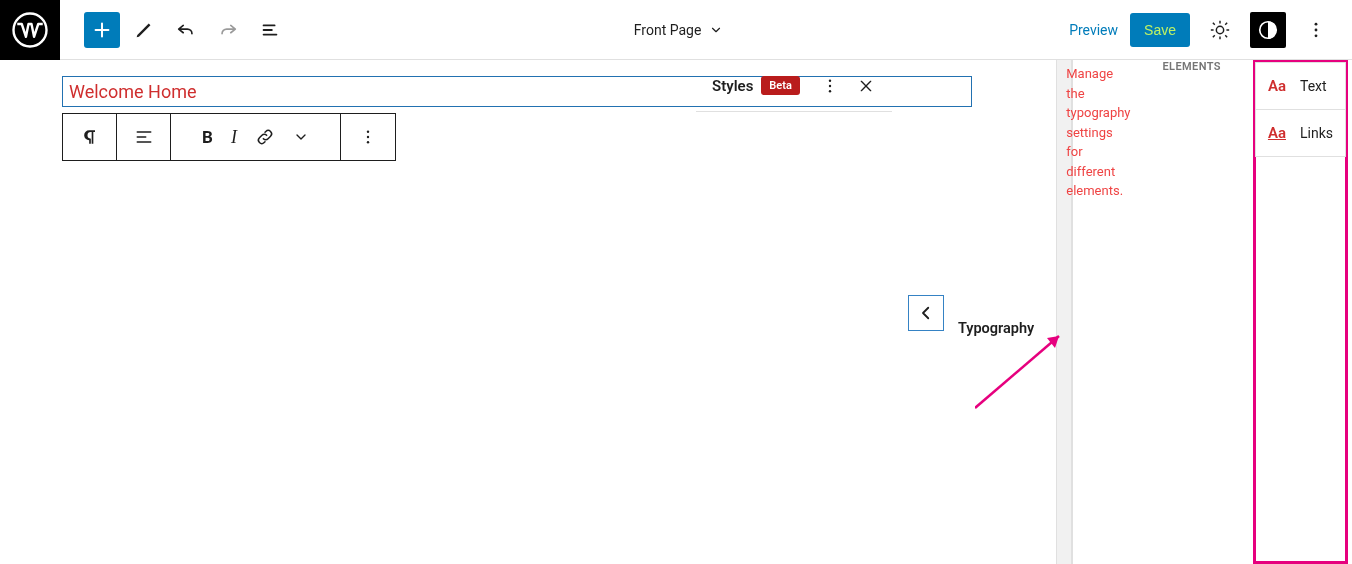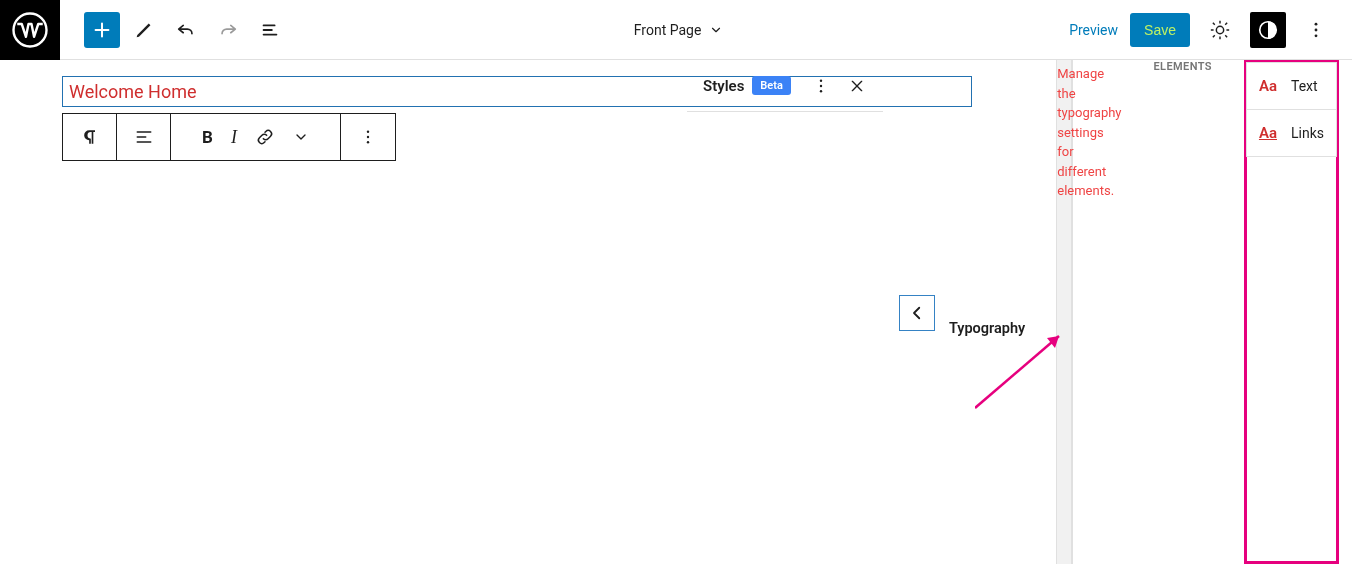--- a/index.html
+++ b/index.html
@@ -33,28 +33,28 @@
   .block-toolbar { margin:6px 0 0 62px; display:flex; border:1px solid #1e1e1e; height:48px; width:334px; }
   .bt-cell { display:flex; align-items:center; justify-content:center; width:54px; border-right:1px solid #1e1e1e; color:#1e1e1e; }
   .bt-group { display:flex; align-items:center; justify-content:center; flex:1; border-right:1px solid #1e1e1e; gap:18px; color:#1e1e1e; padding:0 12px;}
   .bt-more { display:flex; align-items:center; justify-content:center; width:54px; color:#1e1e1e; }
 
   
   .scrollbar-col { width:16px; background:#f1f1f1; border-left:1px solid var(--border); border-right:1px solid var(--border); }
   .sidebar { width:280px; border-left:1px solid var(--border); display:flex; flex-direction:row; padding:0; position:relative;justify-content:flex-end;}
   .sb-header { display:flex; align-items:center; height:52px; padding:0 12px 0 16px; border-bottom:1px solid var(--border); gap:8px;}
   .sb-title { font-size:15px; font-weight:600; color:#1e1e1e; }
-  .beta-pill { background:#3b82f6; color:#fff; font-size:11px; font-weight:600; padding:3px 8px; border-radius:3px; }
+  .beta-pill { background:#b91c1c; color:#fff; font-size:11px; font-weight:600; padding:3px 8px; border-radius:3px; }
   .sb-header-spacer { flex:1; }
   .sb-sub { display:flex; align-items:center; gap:14px; padding:12px 16px 10px 16px; }
   .back-box { width:36px; height:36px; border:1.5px solid #3582c4; display:flex; align-items:center; justify-content:center; cursor:pointer; color:#1e1e1e; }
   .sb-sub-title { font-size:14.5px; font-weight:600; color:#1e1e1e;margin-top:30px; }
   .sb-desc { font-size:13px; color:#ef4444; padding:4px 16px 18px 16px; line-height:1.5; }
   .sb-section-label { font-size:11px; letter-spacing:0.4px; color:#757575; font-weight:600; padding:0 16px 8px 16px; }
-  .elements-panel { margin:0 13px 0 16px; border:3px solid var(--annot-pink); }
+  .elements-panel { margin:0 4px 0 16px; border:3px solid var(--annot-pink); }
   .elements-panel .row { display:flex; align-items:center; gap:14px; height:48px; padding:0 12px; border:1px solid var(--border); margin:-1px; cursor:pointer; background:#fff;}
   .elements-panel .row + .row { border-top:1px solid var(--border); }
   .aa { font-size:15px; color:var(--text-red); font-weight:600; }
   .aa.underline { text-decoration: underline; }
   .row-label { font-size:14px; color:#1e1e1e; }
 
   
   .arrow-annot { position:absolute; left:975px; top:268px; pointer-events:none; }
   .arrow-annot line { stroke:var(--annot-pink); stroke-width:2.5; }
   .arrow-annot polygon { fill:var(--annot-pink); }

